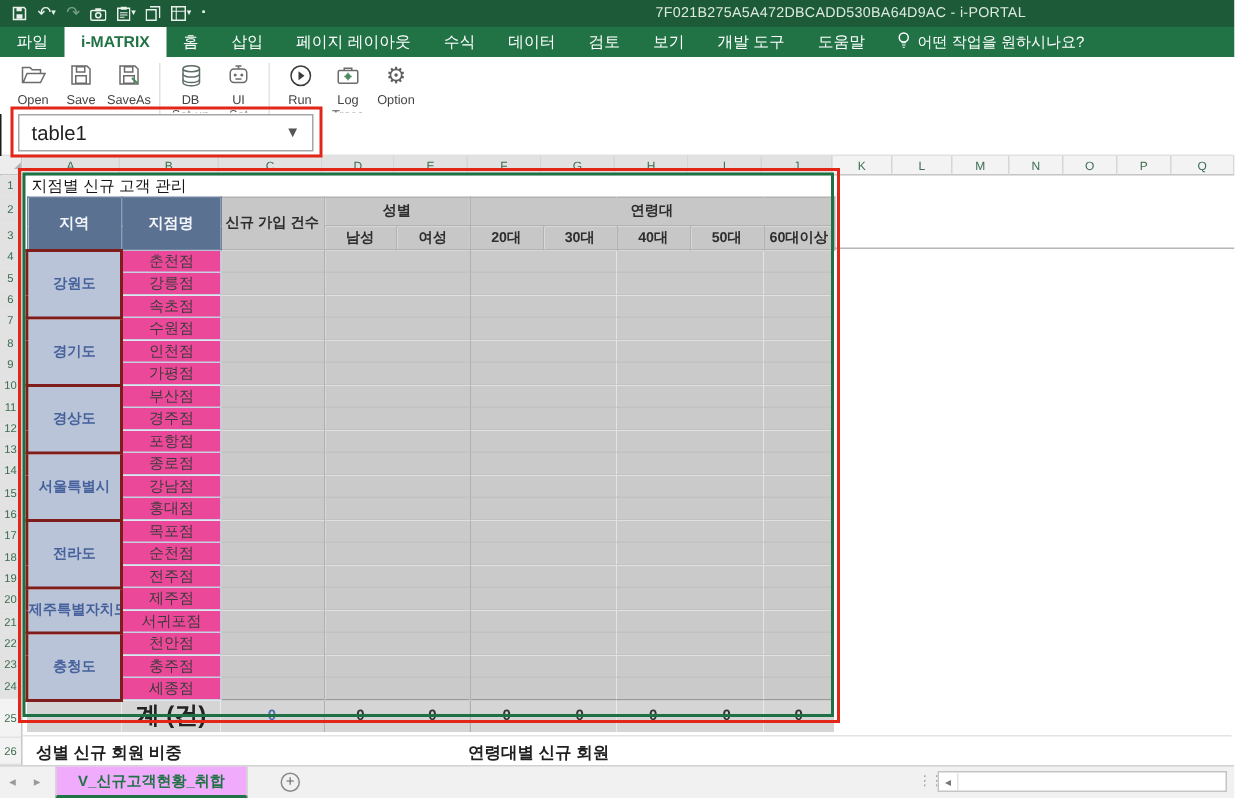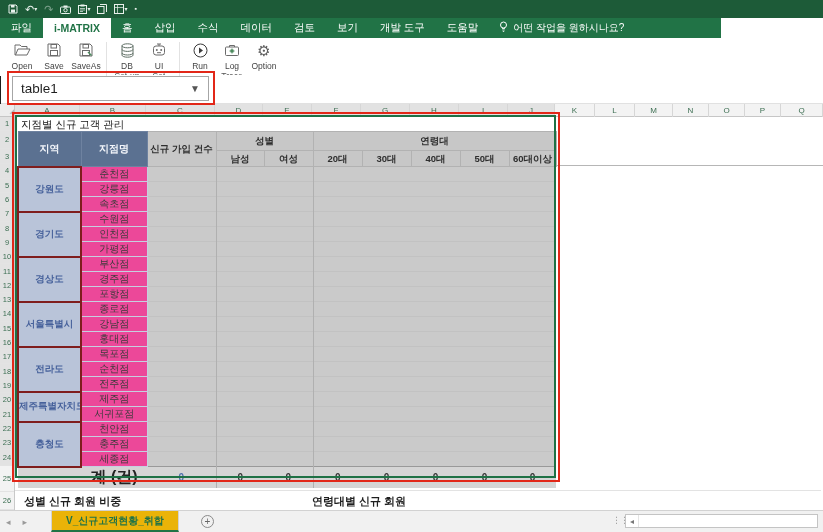--- a/index.html
+++ b/index.html
@@ -9,21 +9,21 @@
 
   
   #titlebar { left:0; top:0; width:823px; height:18px; background:#1d5b38; display:flex; align-items:center; }
   .qat { display:flex; align-items:center; gap:7px; padding-left:8px; color:#e9f1ec; }
   .qat .qi { font-size:11px; line-height:18px; height:18px; display:inline-flex; align-items:center; }
   .qat svg { display:block; }
   .qi.dim { opacity:.45; }
   #win-title { left:437px; top:3px; font-size:9.5px; color:#dce9e1; letter-spacing:.2px; }
 
   
-  #ribbontabs { left:0; top:18px; width:721px; height:20px; background:#217346; display:flex; align-items:stretch; }
+  #ribbontabs { left:0; top:18px; width:823px; height:20px; background:#217346; display:flex; align-items:stretch; }
   .rtab { color:#fff; font-size:10.5px; padding:0 11px; display:flex; align-items:center; white-space:nowrap; }
   .rtab.active { background:#fff; color:#217346; font-weight:bold; }
   .tellme { display:flex; align-items:center; gap:5px; color:#fff; font-size:10px; padding-left:10px; white-space:nowrap; }
 
   
   #ribboncontent { left:0; top:38px; width:823px; height:66px; background:#fff; border-bottom:1px solid #e1e1e1; }
   .rbar { display:flex; align-items:flex-start; padding:3px 2px 0 6px; }
   .rbtn { width:30px; display:flex; flex-direction:column; align-items:center; margin:0 1px; }
   .rbtn .ric { height:18px; display:flex; align-items:center; justify-content:center; }
   .rbtn .rlb { font-size:8.5px; color:#444; margin-top:2px; white-space:nowrap; }
@@ -76,21 +76,21 @@
   tr.total td.v0 { color:#4d6fae; }
 
   
   #footline { left:15px; top:490px; width:806px; height:1px; background:#e3e3e3; }
   #foot-gender { left:24px; top:494px; font-size:11px; font-weight:bold; color:#1f1f1f; }
   #foot-age { left:312px; top:494px; font-size:11px; font-weight:bold; color:#1f1f1f; }
 
   
   #tabbar { left:0; top:510px; width:823px; height:22px; background:#f1f1f1; border-top:1px solid #d2d2d2; display:flex; align-items:center; }
   .navarr { font-size:9px; color:#9a9a9a; padding:0 6px; }
-  #sheettab { margin-left:18px; height:21px; background:#eab308; border-left:1px solid #d2d2d2; border-right:1px solid #d2d2d2; border-bottom:2px solid #217346; display:flex; align-items:center; padding:0 14px; font-size:10px; font-weight:bold; color:#217346; }
+  #sheettab { margin-left:4px; height:21px; background:#f0abfc; border-left:1px solid #d2d2d2; border-right:1px solid #d2d2d2; border-bottom:2px solid #217346; display:flex; align-items:center; padding:0 14px; font-size:10px; font-weight:bold; color:#217346; }
   #addsheet { margin-left:22px; width:13px; height:13px; border:1px solid #8a8a8a; border-radius:50%; color:#666; font-size:10px; line-height:11px; text-align:center; }
   #splitter { position:absolute; left:612px; top:515px; color:#a0a0a0; font-size:9px; letter-spacing:-1px; }
   #hscroll { position:absolute; left:625px; top:514px; width:193px; height:14px; background:#fff; border:1px solid #c4c4c4; display:flex; }
   #hscroll .sarr { width:13px; border-right:1px solid #e4e4e4; color:#777; font-size:8px; display:flex; align-items:center; justify-content:center; }
 </style>
 </head>
 <body>
 
 <div class="abs" id="titlebar">
   <div class="qat">
@@ -126,27 +126,29 @@
       </span>
     <span class="qi">
         <svg width="10" height="10" viewBox="0 0 10 10">
           <rect x="0.5" y="0.5" width="9" height="9" fill="none" stroke="#e9f1ec"></rect>
           <path d="M0.5 3.5h9M3.5 0.5v9" stroke="#e9f1ec" stroke-width=".7"></path>
         </svg>
         <span style="font-size:6px">▾</span>
       </span>
     <span class="qi" style="font-size:7px;">▪</span>
   </div>
+  <div class="abs" id="win-title">7F021B275A5A472DBCADD530BA64D9AC  -  i-PORTAL</div>
 </div>
 
 <div class="abs" id="ribbontabs">
   <div class="rtab">파일</div>
   <div class="rtab active">i-MATRIX</div>
   <div class="rtab">홈</div>
   <div class="rtab">삽입</div>
+  <div class="rtab">페이지 레이아웃</div>
   <div class="rtab">수식</div>
   <div class="rtab">데이터</div>
   <div class="rtab">검토</div>
   <div class="rtab">보기</div>
   <div class="rtab">개발 도구</div>
   <div class="rtab">도움말</div>
   <div class="tellme">
     <span><svg width="9" height="12" viewBox="0 0 9 12">
           <circle cx="4.5" cy="4" r="3" fill="none" stroke="#fff"></circle>
           <path d="M3 7.5h3M3.3 9h2.4M3.8 10.5h1.4" stroke="#fff" stroke-width=".8"></path>

